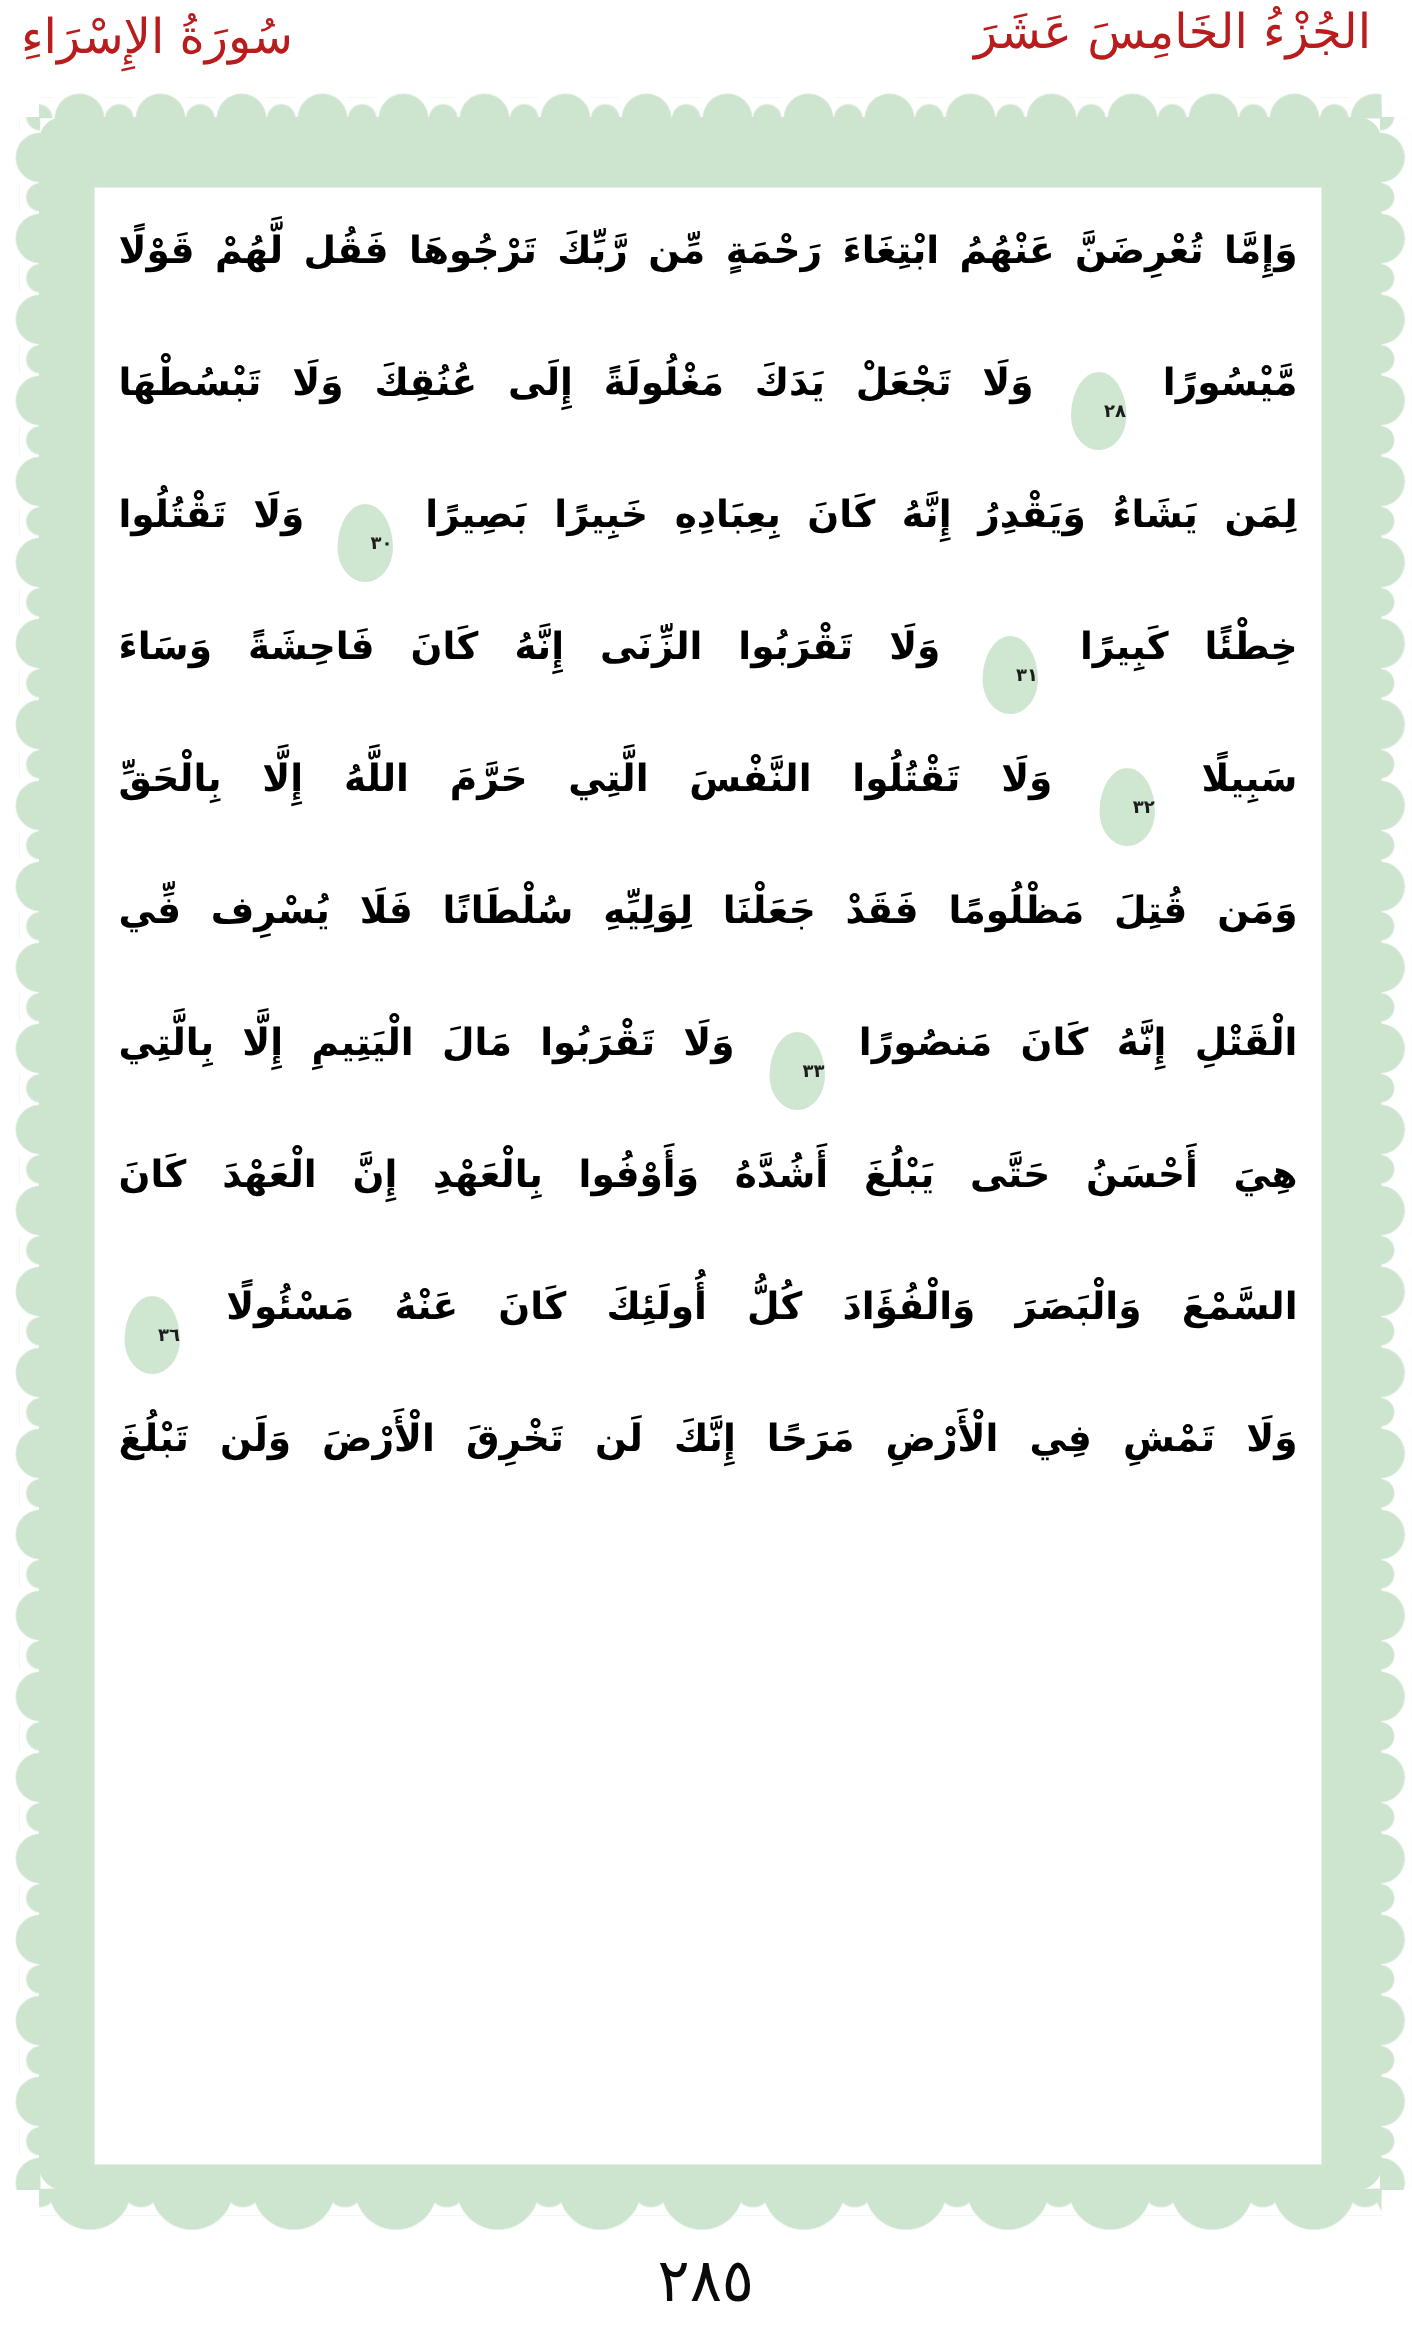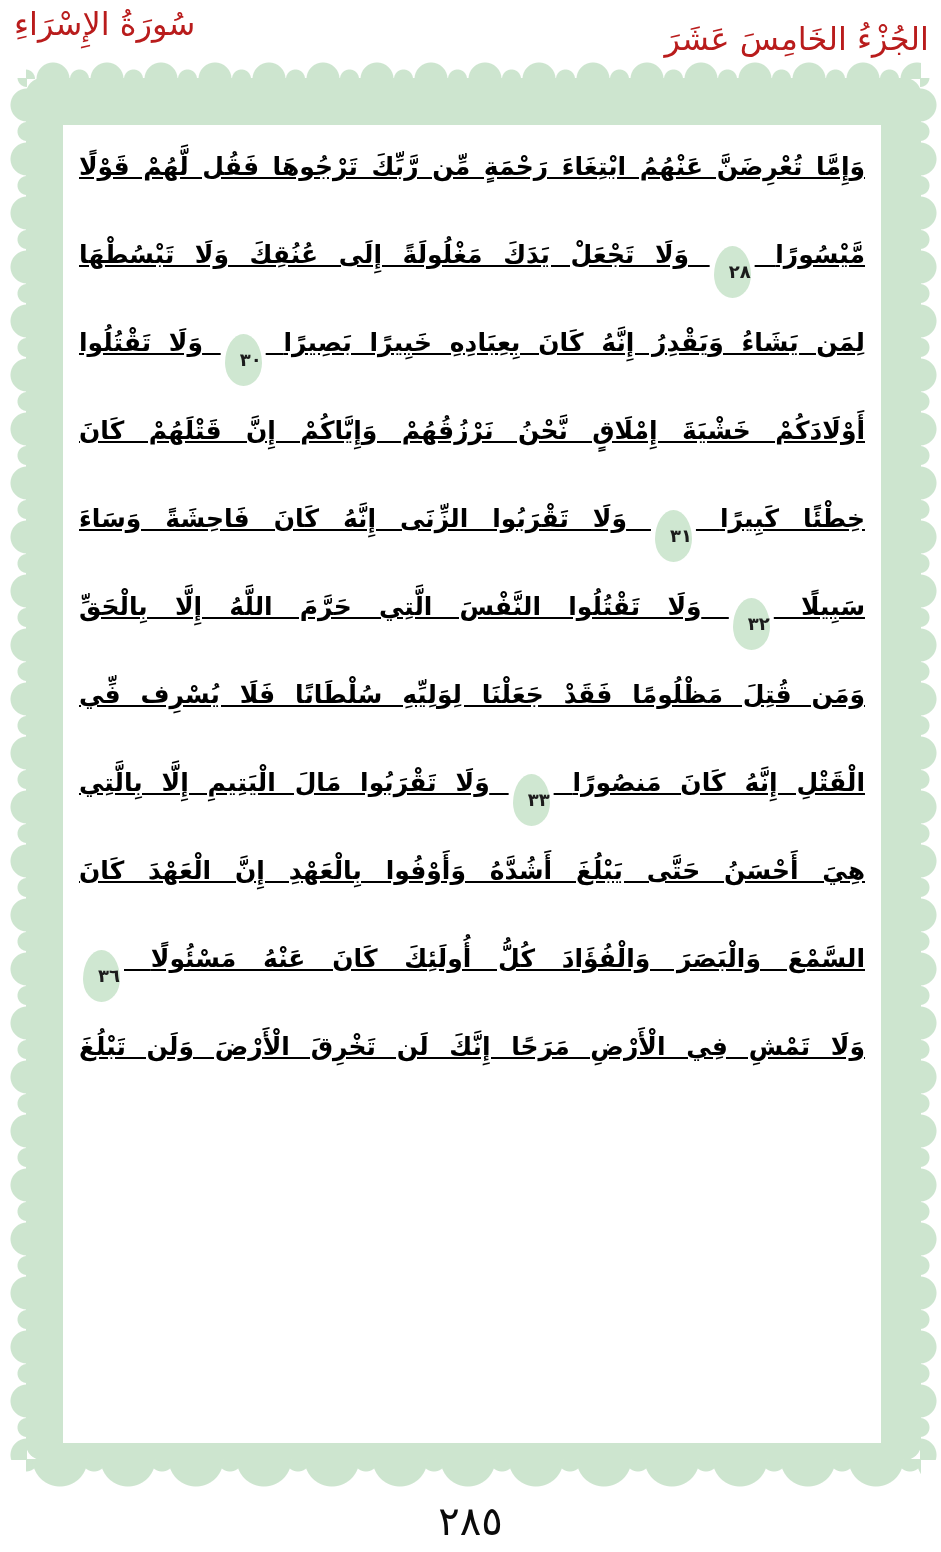--- a/index.html
+++ b/index.html
@@ -13,21 +13,21 @@
   }
   
   .hdr{
     position:absolute;
     direction:rtl;
     font-size:32px;
     font-weight:normal;
     color:#b91c1c;
     white-space:nowrap;
   }
-  .hdr-right{top:2px;right:12px;margin-top:18px;}
+  .hdr-right{top:2px;right:27px;}
   .hdr-left{top:5px;left:14px;}
   
   .frame-band{
     position:absolute;
     left:26px;top:78px;width:895px;height:1382px;
     background:var(--border-green,#cde5cf);
     border-radius:16px;
   }
   .inner-white{
     position:absolute;
@@ -72,40 +72,39 @@
     background-repeat:repeat-y;
   }
   
   .text-area{
     position:absolute;
     left:63px;top:123px;width:818px;height:1320px;
     padding:0 16px;
     box-sizing:border-box;
     direction:rtl;
     font-size:30px;
-    text-decoration:underline;
   }
   .qline{
     height:88px;
     line-height:88px;
     direction:rtl;
     text-align:justify;
     text-align-last:justify;
     overflow:visible;
     font-weight:bold;
     white-space:nowrap;
   }
   .qtext{white-space:nowrap;}
   .vmark{
     display:inline-block;
     width:37px;height:52px;
     border-radius:50% 50% 50% 50% / 56% 56% 44% 44%;
     background:var(--marker-green,#cfe7d1);
     color:#1c1c1c;
-    font-size:18px;
+    font-size:12px;
     font-weight:bold;
     line-height:52px;
     text-align:center;
     vertical-align:-15px;
     margin:0 4px;
     white-space:nowrap;
   }
   
   .page-number{
     position:absolute;
@@ -130,21 +129,20 @@
   <div class="scallop scallop-top"></div>
   <div class="scallop scallop-bottom"></div>
   <div class="scallop scallop-left"></div>
   <div class="scallop scallop-right"></div>
   <div class="inner-white"></div>
 
   <div class="text-area" id="text-area" style="font-size: 25px;">
       <div class="qline"><span class="qtext">وَإِمَّا تُعْرِضَنَّ عَنْهُمُ ابْتِغَاءَ رَحْمَةٍ مِّن رَّبِّكَ تَرْجُوهَا فَقُل لَّهُمْ قَوْلًا</span></div>
       <div class="qline"><span class="qtext">مَّيْسُورًا</span> <span class="vmark">٢٨</span> <span class="qtext">وَلَا تَجْعَلْ يَدَكَ مَغْلُولَةً إِلَى عُنُقِكَ وَلَا تَبْسُطْهَا</span></div>
       <div class="qline"><span class="qtext">لِمَن يَشَاءُ وَيَقْدِرُ إِنَّهُ كَانَ بِعِبَادِهِ خَبِيرًا بَصِيرًا</span> <span class="vmark">٣٠</span> <span class="qtext">وَلَا تَقْتُلُوا</span></div>
-      <div class="qline"><span class="qtext">أَوْلَادَكُمْ خَشْيَةَ إِمْلَاقٍ نَّحْنُ نَرْزُقُهُمْ وَإِيَّاكُمْ إِنَّ قَتْلَهُمْ كَانَ</span></div>
       <div class="qline"><span class="qtext">خِطْئًا كَبِيرًا</span> <span class="vmark">٣١</span> <span class="qtext">وَلَا تَقْرَبُوا الزِّنَى إِنَّهُ كَانَ فَاحِشَةً وَسَاءَ</span></div>
       <div class="qline"><span class="qtext">سَبِيلًا</span> <span class="vmark">٣٢</span> <span class="qtext">وَلَا تَقْتُلُوا النَّفْسَ الَّتِي حَرَّمَ اللَّهُ إِلَّا بِالْحَقِّ</span></div>
       <div class="qline"><span class="qtext">وَمَن قُتِلَ مَظْلُومًا فَقَدْ جَعَلْنَا لِوَلِيِّهِ سُلْطَانًا فَلَا يُسْرِف فِّي</span></div>
       <div class="qline"><span class="qtext">الْقَتْلِ إِنَّهُ كَانَ مَنصُورًا</span> <span class="vmark">٣٣</span> <span class="qtext">وَلَا تَقْرَبُوا مَالَ الْيَتِيمِ إِلَّا بِالَّتِي</span></div>
       <div class="qline"><span class="qtext">هِيَ أَحْسَنُ حَتَّى يَبْلُغَ أَشُدَّهُ وَأَوْفُوا بِالْعَهْدِ إِنَّ الْعَهْدَ كَانَ</span></div>
       <div class="qline"><span class="qtext">السَّمْعَ وَالْبَصَرَ وَالْفُؤَادَ كُلُّ أُولَئِكَ كَانَ عَنْهُ مَسْئُولًا</span> <span class="vmark">٣٦</span></div>
       <div class="qline"><span class="qtext">وَلَا تَمْشِ فِي الْأَرْضِ مَرَحًا إِنَّكَ لَن تَخْرِقَ الْأَرْضَ وَلَن تَبْلُغَ</span></div>
     </div>
 
   <div class="page-number">٢٨٥</div>

